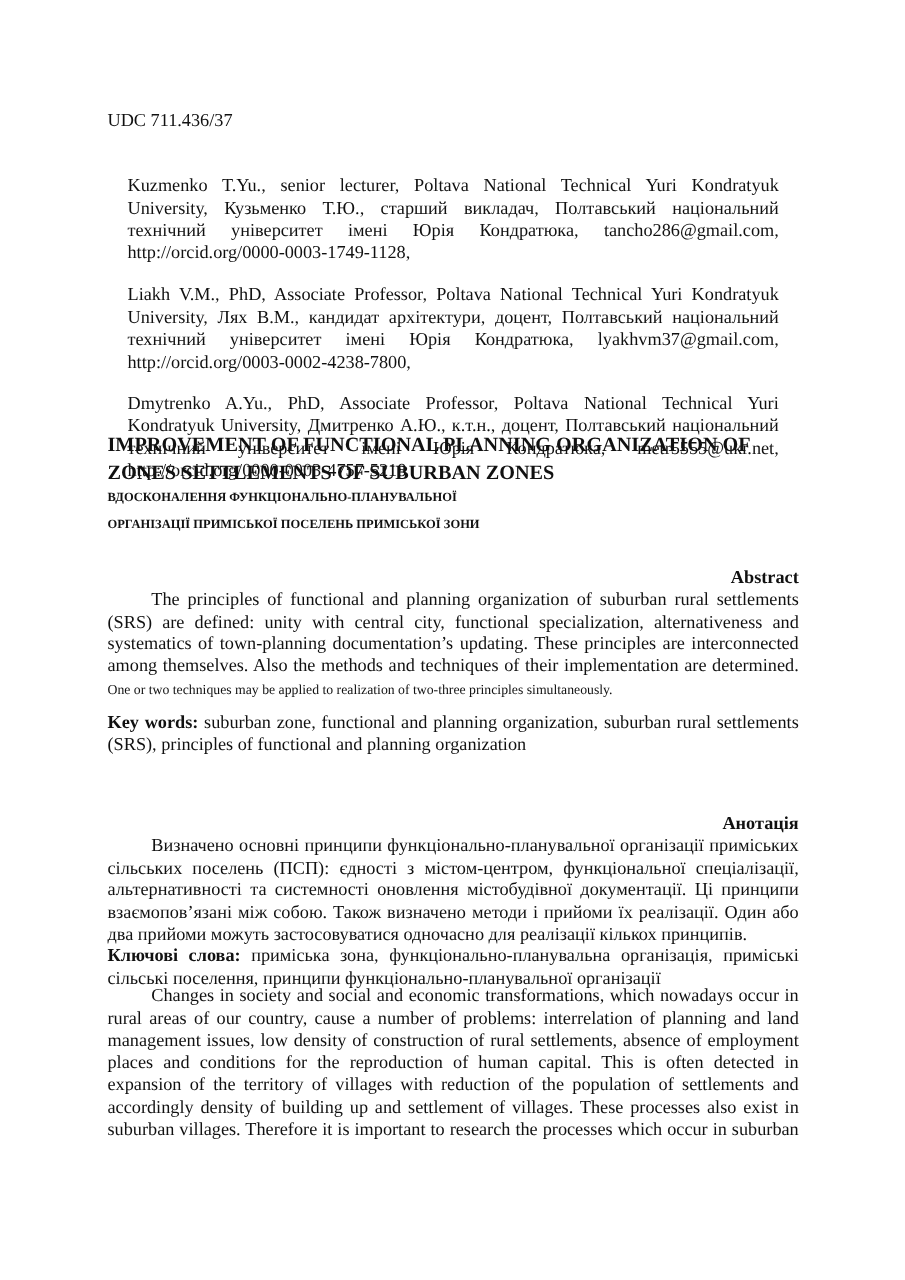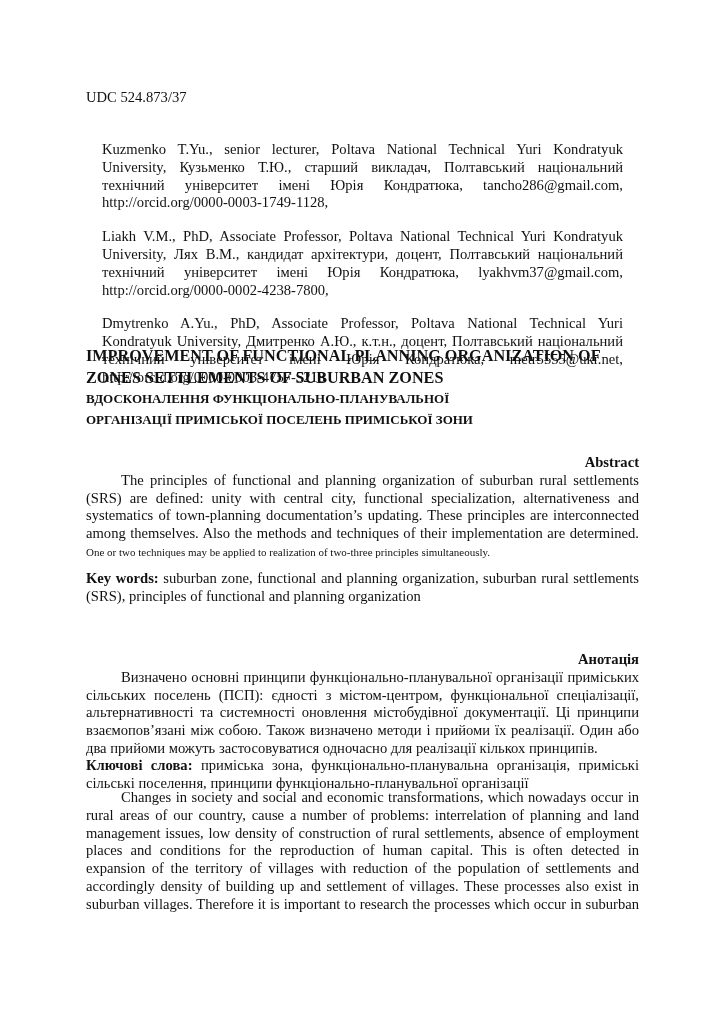--- a/index.html
+++ b/index.html
@@ -44,21 +44,21 @@
       position: absolute;
       top: 346px;
       left: 0;
       width: 553px;
       text-align: left;
       font-weight: bold;
       font-size: 16.2px;
       line-height: 21.5px;
     }
     .titles div { margin: 0; }
-    .titles .ua { font-size: 13px; line-height: 20.5px; }
+    .titles .ua { font-size: 10px; line-height: 20.5px; }
     .abstract {
       position: absolute;
       top: 454px;
       left: 0;
       width: 553px;
     }
     .sec-head {
       text-align: right;
       font-weight: bold;
       margin: 0;
@@ -99,25 +99,25 @@
       left: 0;
       width: 553px;
     }
     .body-text .para { text-align-last: justify; }
   </style>
 </head>
 <body>
 
 <div class="page">
 
-  <div class="udc">UDC 524.873/37</div>
+  <div class="udc">UDC 711.436/37</div>
 
   <div class="authors">
     <p class="author">Kuzmenko T.Yu., senior lecturer, Poltava National Technical Yuri Kondratyuk University, Кузьменко Т.Ю., старший викладач, Полтавський національний технічний університет імені Юрія Кондратюка, tancho286@gmail.com, http://orcid.org/0000-0003-1749-1128,</p>
-    <p class="author">Liakh V.M., PhD, Associate Professor, Poltava National Technical Yuri Kondratyuk University, Лях В.М., кандидат архітектури, доцент, Полтавський національний технічний університет імені Юрія Кондратюка, lyakhvm37@gmail.com, http://orcid.org/0000-0002-4238-7800,</p>
+    <p class="author">Liakh V.M., PhD, Associate Professor, Poltava National Technical Yuri Kondratyuk University, Лях В.М., кандидат архітектури, доцент, Полтавський національний технічний університет імені Юрія Кондратюка, lyakhvm37@gmail.com, http://orcid.org/0003-0002-4238-7800,</p>
     <p class="author">Dmytrenko A.Yu., PhD, Associate Professor, Poltava National Technical Yuri Kondratyuk University, Дмитренко А.Ю., к.т.н., доцент, Полтавський національний технічний університет імені Юрія Кондратюка, metr5555@ukr.net, http://orcid.org/0000-0003-4757-5218</p>
   </div>
 
   <div class="titles">
     <div>IMPROVEMENT OF FUNCTIONAL PLANNING ORGANIZATION OF</div>
     <div>ZONES SETTLEMENTS OF SUBURBAN ZONES</div>
     <div class="ua">ВДОСКОНАЛЕННЯ ФУНКЦІОНАЛЬНО-ПЛАНУВАЛЬНОЇ</div>
     <div class="ua">ОРГАНІЗАЦІЇ ПРИМІСЬКОЇ ПОСЕЛЕНЬ ПРИМІСЬКОЇ ЗОНИ</div>
   </div>
 

